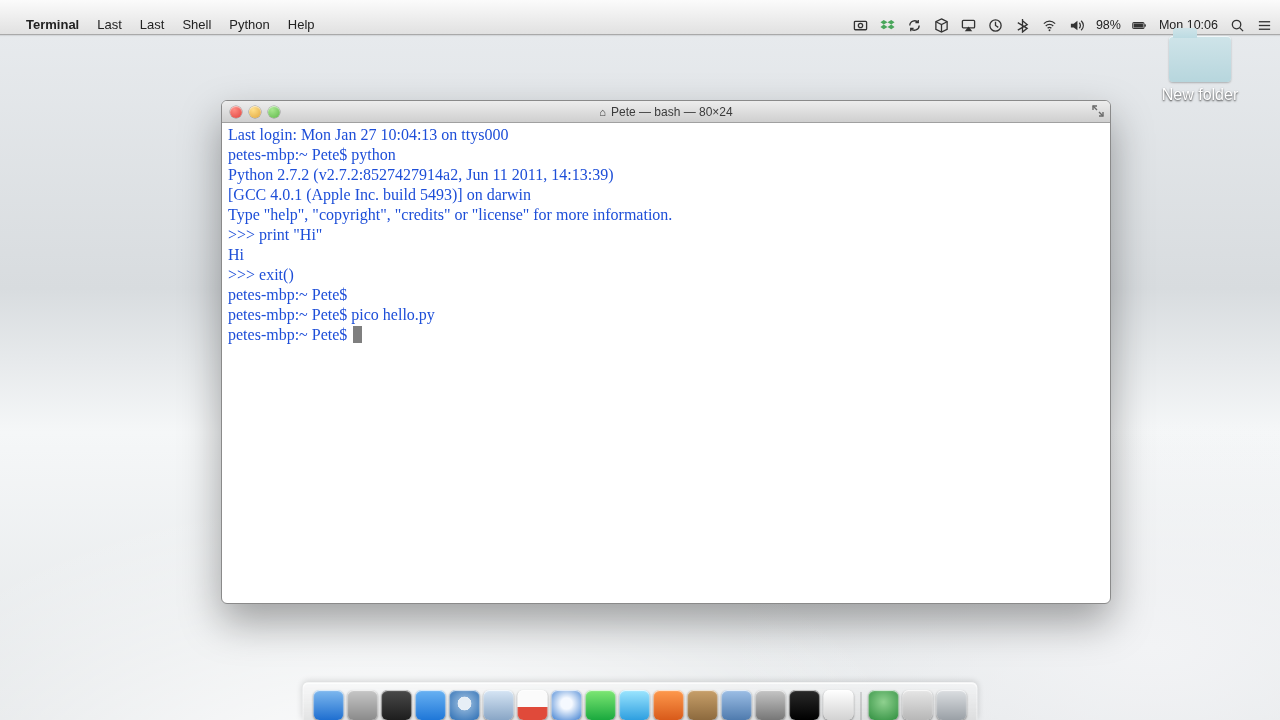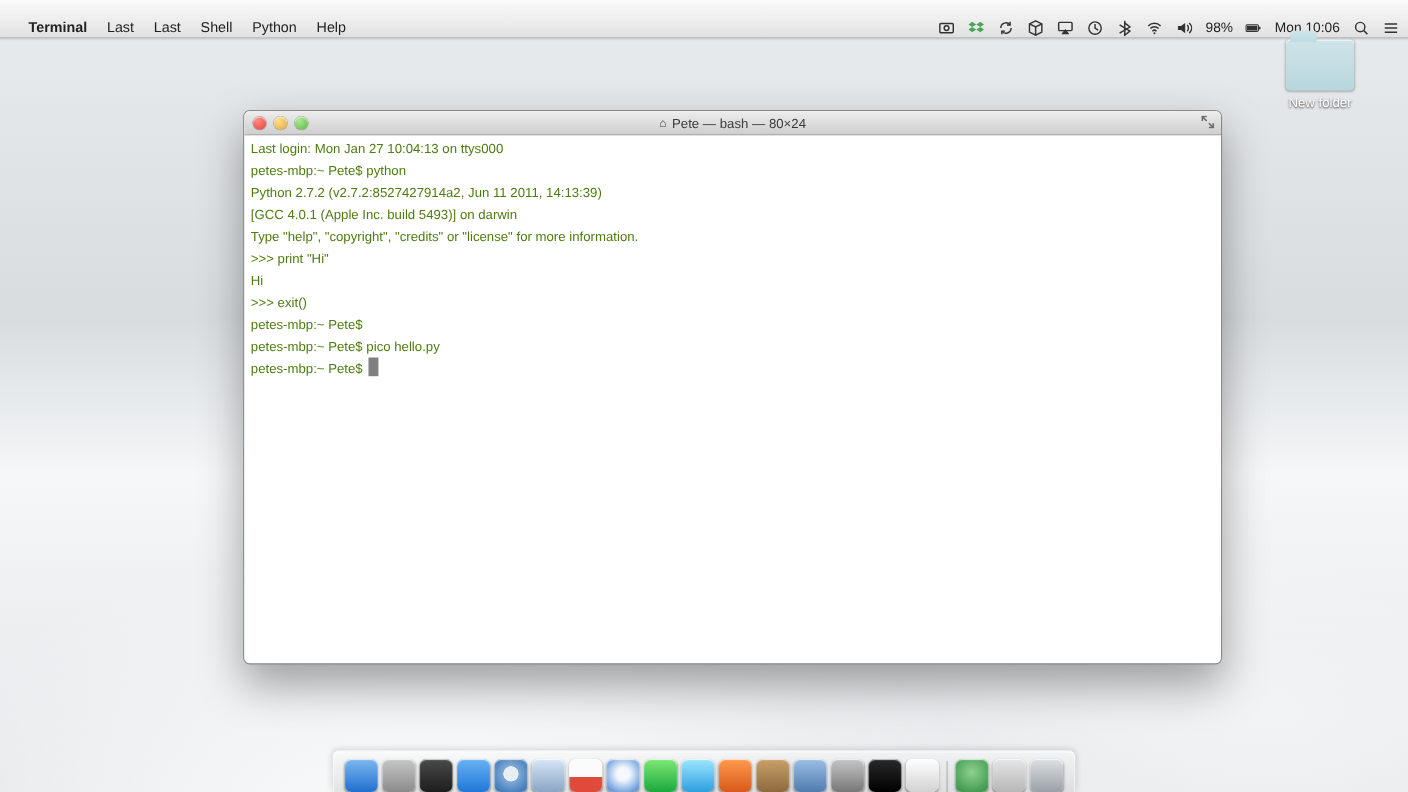--- a/index.html
+++ b/index.html
@@ -35,21 +35,21 @@
   .desktop-icon .folder {
     width:62px; height:46px; margin:0 auto 4px;
     background:linear-gradient(#cfe4e9,#b7d6dd);
     border-radius:4px; position:relative;
     box-shadow:inset 0 1px 0 rgba(255,255,255,.7), 0 1px 2px rgba(0,0,0,.25);
   }
   .desktop-icon .folder:before{
     content:""; position:absolute; top:-8px; left:4px; width:24px; height:10px;
     background:linear-gradient(#cfe4e9,#bcdbe2); border-radius:3px 3px 0 0;
   }
-  .desktop-icon .label { font-size:12px; color:#fff; text-shadow:0 1px 2px rgba(0,0,0,.8); }
+  .desktop-icon .label { font-size:16px; color:#fff; text-shadow:0 1px 2px rgba(0,0,0,.8); }
 
   
   .window {
     position:absolute; left:221px; top:100px; width:890px; height:504px;
     background:#fff; border:1px solid #8a8a8a; border-radius:6px;
     box-shadow:0 18px 40px rgba(0,0,0,.35);
     display:flex; flex-direction:column; overflow:hidden;
   }
   .titlebar {
     height:22px; flex:0 0 22px;
@@ -63,22 +63,22 @@
   .tl.r{background:radial-gradient(circle at 35% 30%,#ff8b82,#e0443e);}
   .tl.y{background:radial-gradient(circle at 35% 30%,#ffe08a,#e1a73e);}
   .tl.g{background:radial-gradient(circle at 35% 30%,#a8e890,#5fb84a);}
   .wtitle { position:absolute; left:0; right:0; text-align:center; pointer-events:none; display:flex; justify-content:center; align-items:center; gap:5px;}
   .wtitle .home { font-size:11px; }
   .expand { position:absolute; right:6px; top:4px; width:12px;height:12px; }
   .expand svg{width:12px;height:12px;stroke:#6a6a6a;stroke-width:1.4;fill:none;}
 
   .term-body {
     flex:1; padding:2px 6px;
-    font-family:Liberation Sans, sans-serif;
-    font-size:12px; line-height:20px; color:#4d7c0f; white-space:pre;
+    font-family:Liberation Serif, serif;
+    font-size:16px; line-height:20px; color:#1d4ed8; white-space:pre;
     overflow:hidden;
   }
   .cursor { display:inline-block; width:9px; height:17px; background:#7f7f7f; vertical-align:text-bottom; margin-left:2px;}
 
   
   .dock {
     position:absolute; left:50%; bottom:0; transform:translateX(-50%);
     height:38px; padding:3px 10px 0;
     background:linear-gradient(rgba(255,255,255,.35),rgba(210,210,210,.55));
     border:1px solid rgba(255,255,255,.6);

